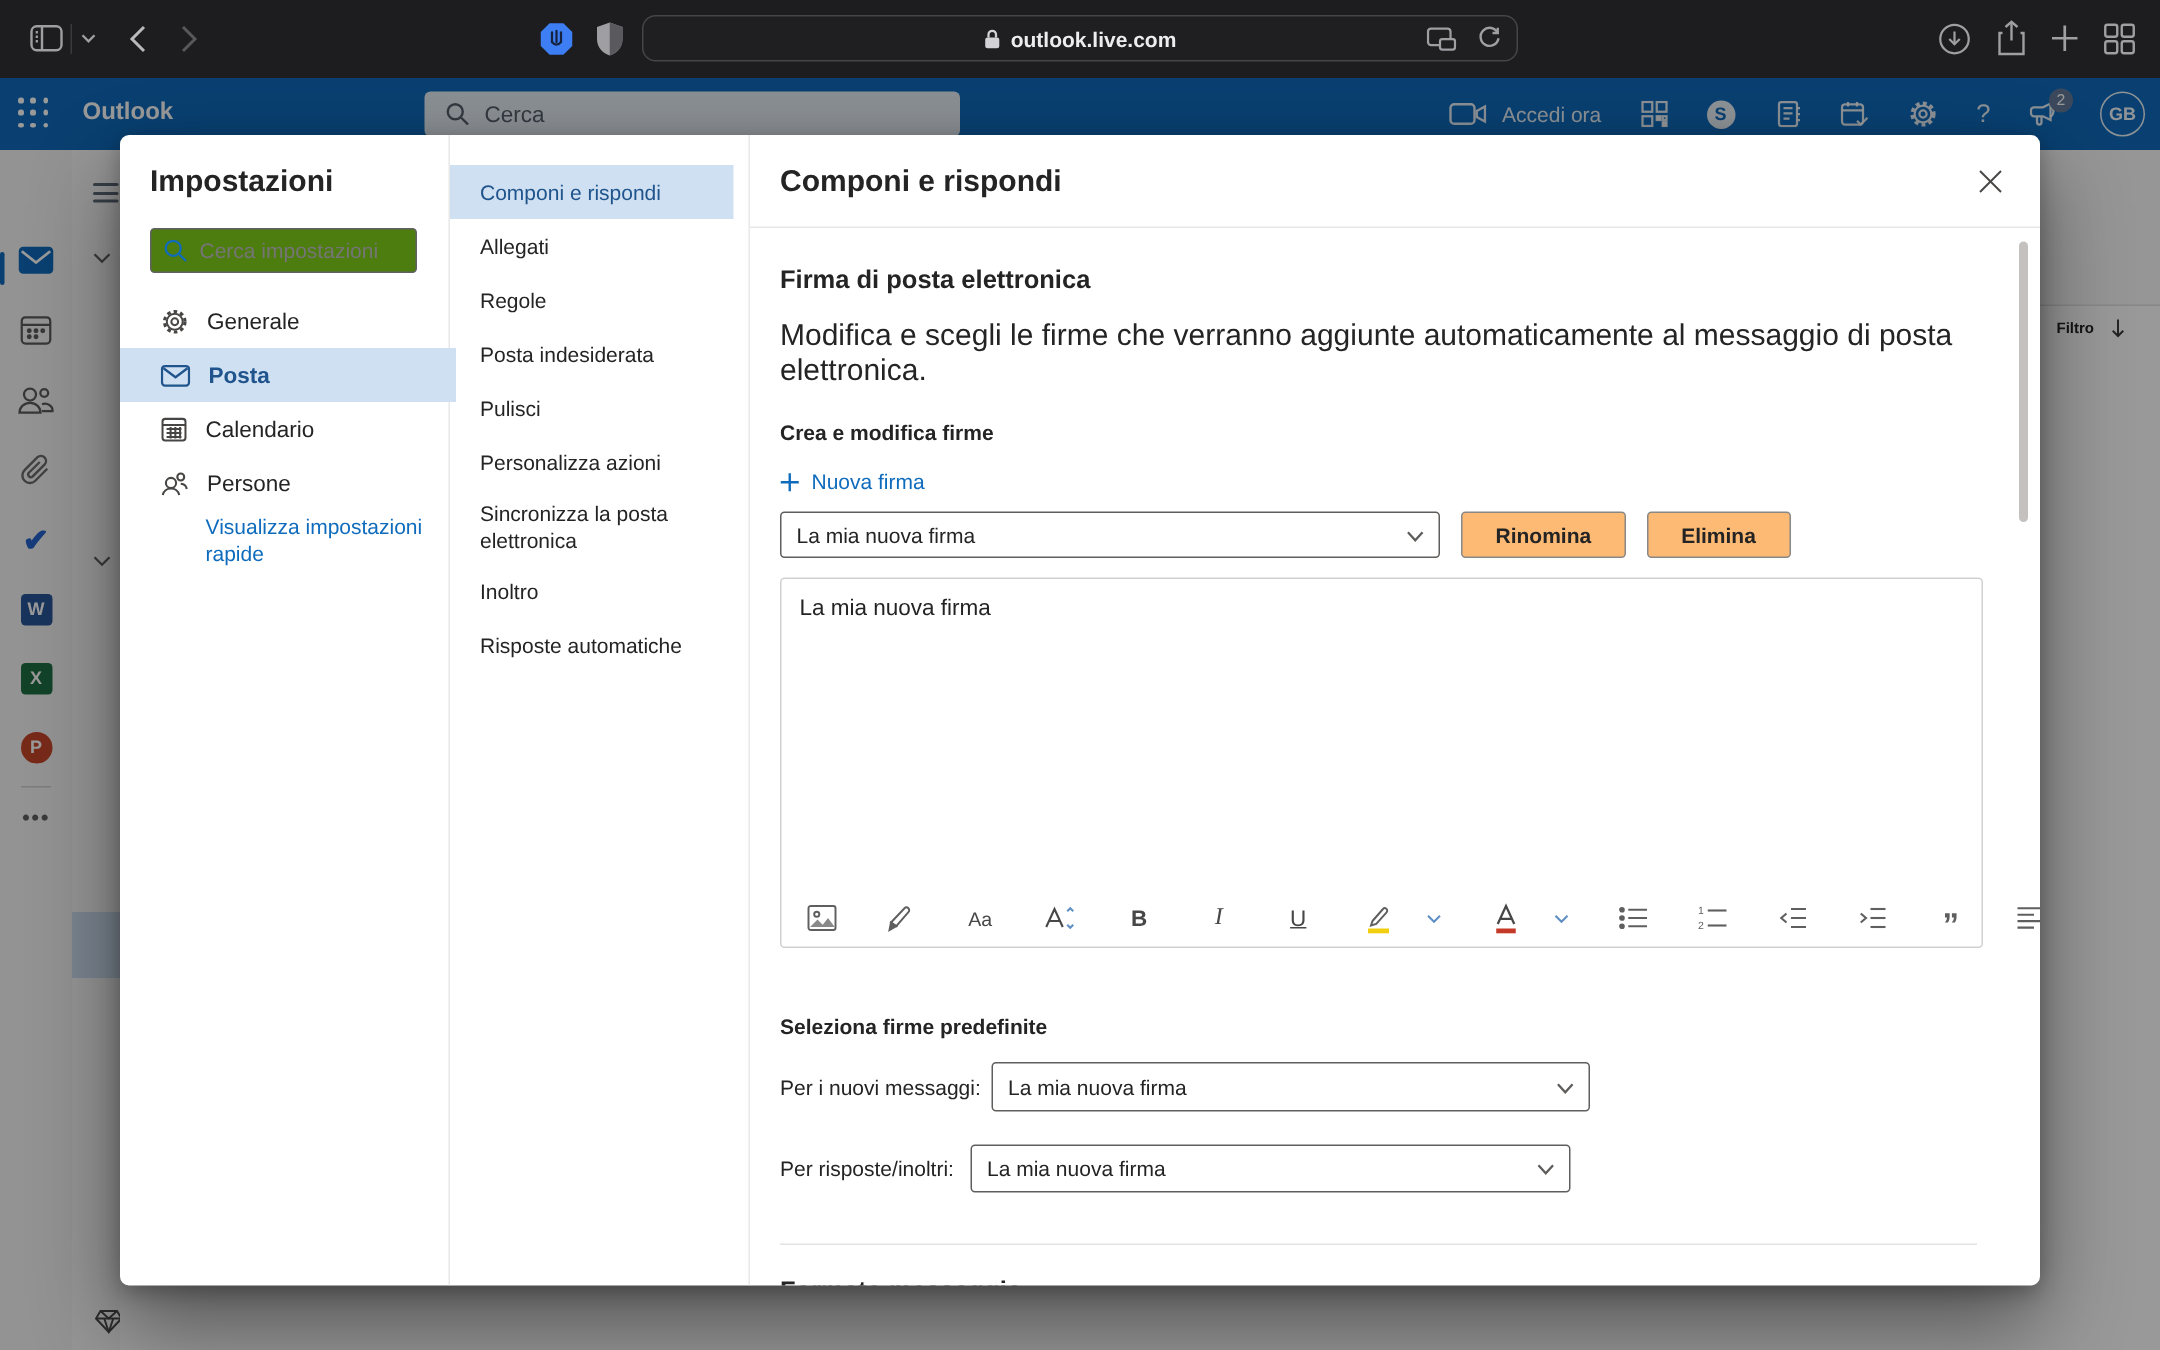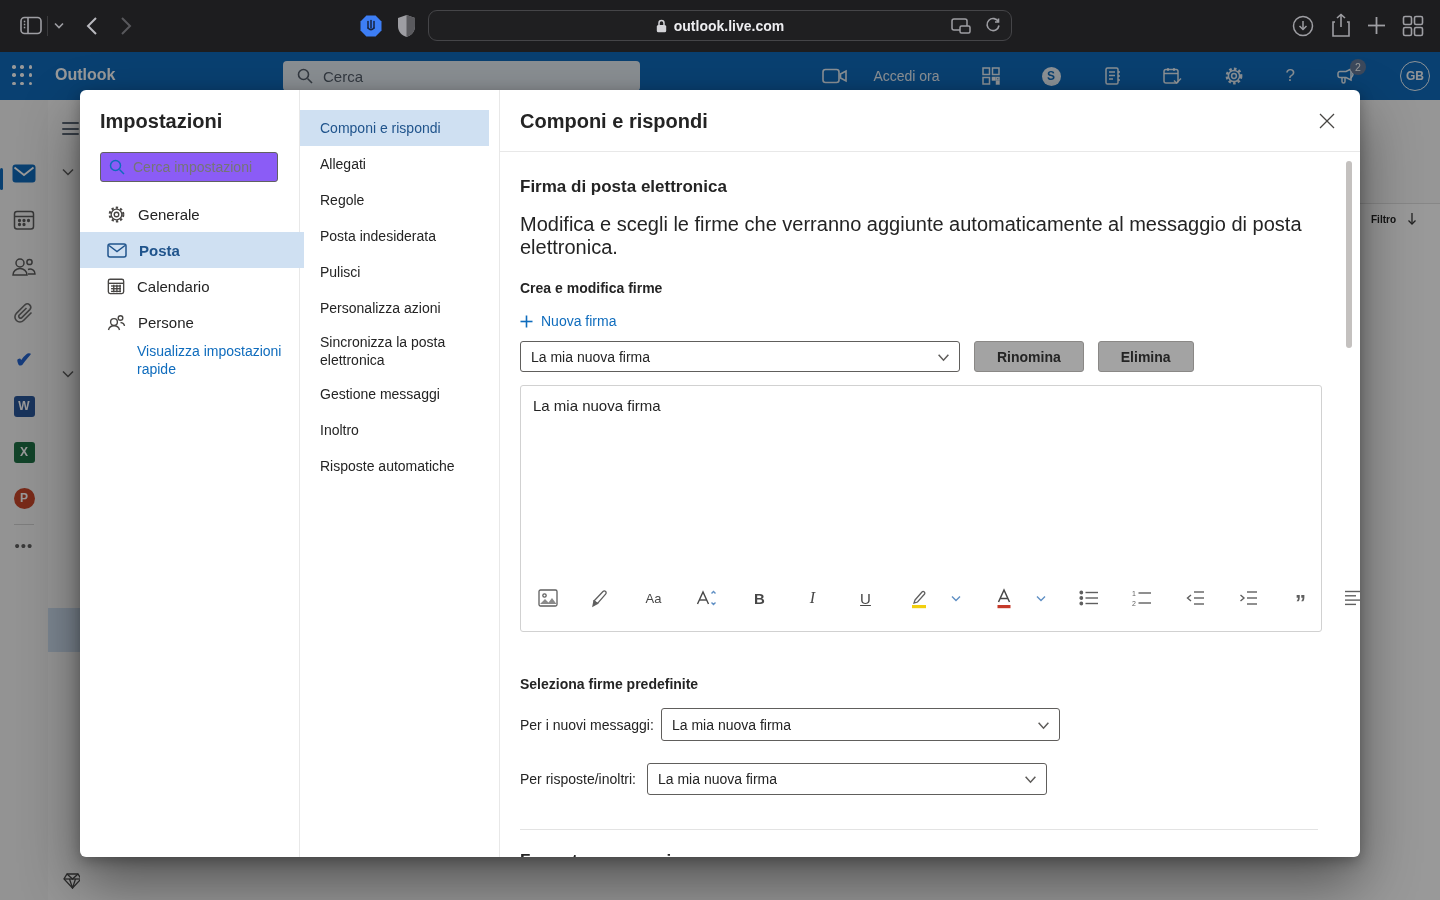--- a/index.html
+++ b/index.html
@@ -13,21 +13,21 @@
   .urlbar { position:absolute; left:428px; top:10px; width:584px; height:31px; background:#1f1f21; border:1px solid #454548; border-radius:9px; display:flex; align-items:center; justify-content:center; color:#ededf0; font-size:14px; font-weight:600; gap:7px; }
   .urlbar .side-icons { position:absolute; right:10px; top:0; height:29px; display:flex; align-items:center; gap:14px; }
 
   
   .page { position:absolute; top:52px; left:0; width:1440px; height:848px; background:#fff; }
   .ms-header { position:absolute; top:0; left:0; width:1440px; height:48px; background:#0f6cbd; }
   .waffle { position:absolute; left:12px; top:13px; width:22px; height:22px; display:grid; grid-template-columns:repeat(3,1fr); gap:3px; }
   .waffle i { width:3.5px; height:3.5px; background:#fff; border-radius:50%; }
   .ms-title { position:absolute; left:55px; top:14px; color:#fff; font-size:16px; font-weight:700; }
   .ms-search { position:absolute; left:283px; top:9px; width:357px; height:30px; background:#e7eef6; border-radius:4px; display:flex; align-items:center; gap:10px; padding-left:14px; color:#55606c; font-size:15px; }
-  .hdr-right { position:absolute; right:10px; top:0; height:48px; display:flex; align-items:center; gap:42px; color:rgba(255,255,255,.9); }
+  .hdr-right { position:absolute; right:10px; top:0; height:48px; display:flex; align-items:center; gap:26px; color:rgba(255,255,255,.9); }
   .hdr-right .lbl { font-size:14px; margin-left:-16px; }
   .skype-badge { width:19px; height:19px; border-radius:50%; background:rgba(255,255,255,.92); color:#0f6cbd; font-size:12px; font-weight:700; display:flex; align-items:center; justify-content:center; }
   .whatsnew { position:relative; }
   .nbadge { position:absolute; top:-8px; right:-8px; min-width:16px; height:16px; border-radius:8px; background:#647a99; color:#fff; font-size:10.5px; display:flex; align-items:center; justify-content:center; padding:0 4px; }
   .avatar { width:30px; height:30px; border-radius:50%; border:1.6px solid rgba(255,255,255,.92); color:rgba(255,255,255,.95); font-size:12px; font-weight:600; display:flex; align-items:center; justify-content:center; }
   .help-q { font-size:17px; }
 
   .appbar { position:absolute; left:0; top:48px; width:48px; height:800px; background:#f5f5f5; }
   .ab-item { position:absolute; left:0; width:48px; height:30px; display:flex; align-items:center; justify-content:center; }
   .sel-bar { position:absolute; left:0; top:10px; width:3px; height:22px; background:#0f6cbd; border-radius:2px; }
@@ -49,21 +49,21 @@
   .filtro-row { position:absolute; right:22px; top:112px; display:flex; align-items:center; gap:10px; color:#242424; font-size:10px; font-weight:600; }
 
   .dim { position:absolute; inset:0; background:rgba(0,0,0,0.40); z-index:5; }
 
   
   .modal { position:absolute; left:80px; top:90px; width:1280px; height:767px; background:#fff; border-radius:6px; box-shadow:0 26px 58px rgba(0,0,0,.45), 0 4px 14px rgba(0,0,0,.28); display:flex; z-index:10; overflow:hidden; color:#242424; }
 
   .col-left { width:220px; border-right:1px solid #e8e8e8; position:relative; }
   .set-title { position:absolute; left:20px; top:20px; font-size:20px; font-weight:700; }
   .set-search { position:absolute; left:20px; top:62px; width:178px; height:30px; }
-  .set-search input { width:100%; height:100%; border:1px solid #616161; border-radius:3px; padding-left:32px; font-size:14px; font-family:inherit; color:#242424; outline:none; background:#8b5cf6; }
+  .set-search input { width:100%; height:100%; border:1px solid #616161; border-radius:3px; padding-left:32px; font-size:14px; font-family:inherit; color:#242424; outline:none; background:#4d7c0f; }
   .set-search svg { position:absolute; left:9px; top:7px; }
   .cat-list { position:absolute; left:0; top:106px; width:224px; }
   .cat-row { height:36px; display:flex; align-items:center; gap:12px; padding-left:27px; font-size:15px; cursor:default; }
   .cat-row.sel { background:#cfe0f2; color:#20548c; font-weight:600; }
   .quick-link { position:absolute; left:57px; top:252px; width:150px; color:#0f6cbd; font-size:14px; line-height:1.3; }
 
   .col-mid { width:200px; border-right:1px solid #e8e8e8; padding-top:20px; }
   .sub-row { height:36px; margin-right:10px; display:flex; align-items:center; padding-left:20px; font-size:14px; }
   .sub-row.tall { height:50px; line-height:1.3; }
   .sub-row.sel { background:#cfe0f2; color:#20548c; }
@@ -73,24 +73,24 @@
   .panel-title { position:absolute; left:20px; top:20px; font-size:20px; font-weight:700; }
   .close-x { position:absolute; right:22px; top:22px; width:20px; height:20px; color:#484644; cursor:pointer; }
   .panel-body { position:absolute; top:63px; left:20px; right:40px; bottom:0; }
   .h-section { font-size:17px; font-weight:700; }
   .p-desc { font-size:20px; margin-top:16px; }
   .h-sub { font-size:14px; font-weight:700; }
   .new-sig { display:flex; align-items:center; gap:8px; color:#0f6cbd; font-size:14px; margin-top:17px; cursor:pointer; }
   .sig-row { display:flex; gap:8px; margin-top:12px; }
   .combo { position:relative; height:31px; border:1px solid #605e5c; border-radius:3px; display:flex; align-items:center; padding:0 30px 0 10px; font-size:14px; background:#fff; }
   .combo svg { position:absolute; right:9px; top:9px; }
-  .btn { height:31px; border:1px solid #8a8886; border-radius:3px; background:#a3a3a3; font-size:14px; font-weight:700; font-family:inherit; padding:0 22px; margin-left:6px; color:#242424; cursor:pointer; }
+  .btn { height:31px; border:1px solid #8a8886; border-radius:3px; background:#fdba74; font-size:14px; font-weight:700; font-family:inherit; padding:0 22px; margin-left:6px; color:#242424; cursor:pointer; }
   .editor { margin-top:13px; width:802px; height:247px; border:1px solid #d1d1d1; border-radius:3px; position:relative; }
   .editor-text { position:absolute; left:12px; top:11px; font-size:15px; }
-  .ed-toolbar { position:absolute; left:16px; right:8px; bottom:8px; height:36px; display:flex; align-items:flex-start; gap:32px; color:#5f5f5f; }
+  .ed-toolbar { position:absolute; left:16px; right:8px; bottom:8px; height:36px; display:flex; align-items:flex-end; gap:32px; color:#5f5f5f; }
   .tb { width:21px; height:22px; display:flex; align-items:center; justify-content:center; flex:0 0 auto; cursor:pointer; position:relative; }
   .tb.narrow { width:10px; margin-left:-10px; }
   .tb-B { font-weight:800; font-size:15px; color:#474747; }
   .tb-I { font-family:"Liberation Serif", serif; font-style:italic; font-size:16px; color:#474747; }
   .tb-U { font-size:15px; text-decoration:underline; color:#474747; }
   .tb-quote { font-size:22px; font-weight:700; color:#5f5f5f; line-height:0.4; padding-top:10px; }
   .tb-more { font-size:17px; font-weight:700; letter-spacing:1px; }
   .defaults { margin-top:44px; }
   .def-row { display:flex; align-items:center; margin-top:16px; }
   .def-row .dlabel { font-size:14px; }
@@ -425,21 +425,20 @@
   </div>
 
   <div class="col-mid">
     <div class="sub-row sel">Componi e rispondi</div>
     <div class="sub-row">Allegati</div>
     <div class="sub-row">Regole</div>
     <div class="sub-row">Posta indesiderata</div>
     <div class="sub-row">Pulisci</div>
     <div class="sub-row">Personalizza azioni</div>
     <div class="sub-row tall">Sincronizza la posta elettronica</div>
-    <div class="sub-row">Gestione messaggi</div>
     <div class="sub-row">Inoltro</div>
     <div class="sub-row">Risposte automatiche</div>
   </div>
 
   <div class="col-main">
     <div class="panel-head">
       <div class="panel-title">Componi e rispondi</div>
       <span class="close-x">
         <svg width="18" height="18" viewBox="0 0 18 18" stroke="#484644" stroke-width="1.3">
             <line x1="2" y1="2" x2="16" y2="16"></line>

